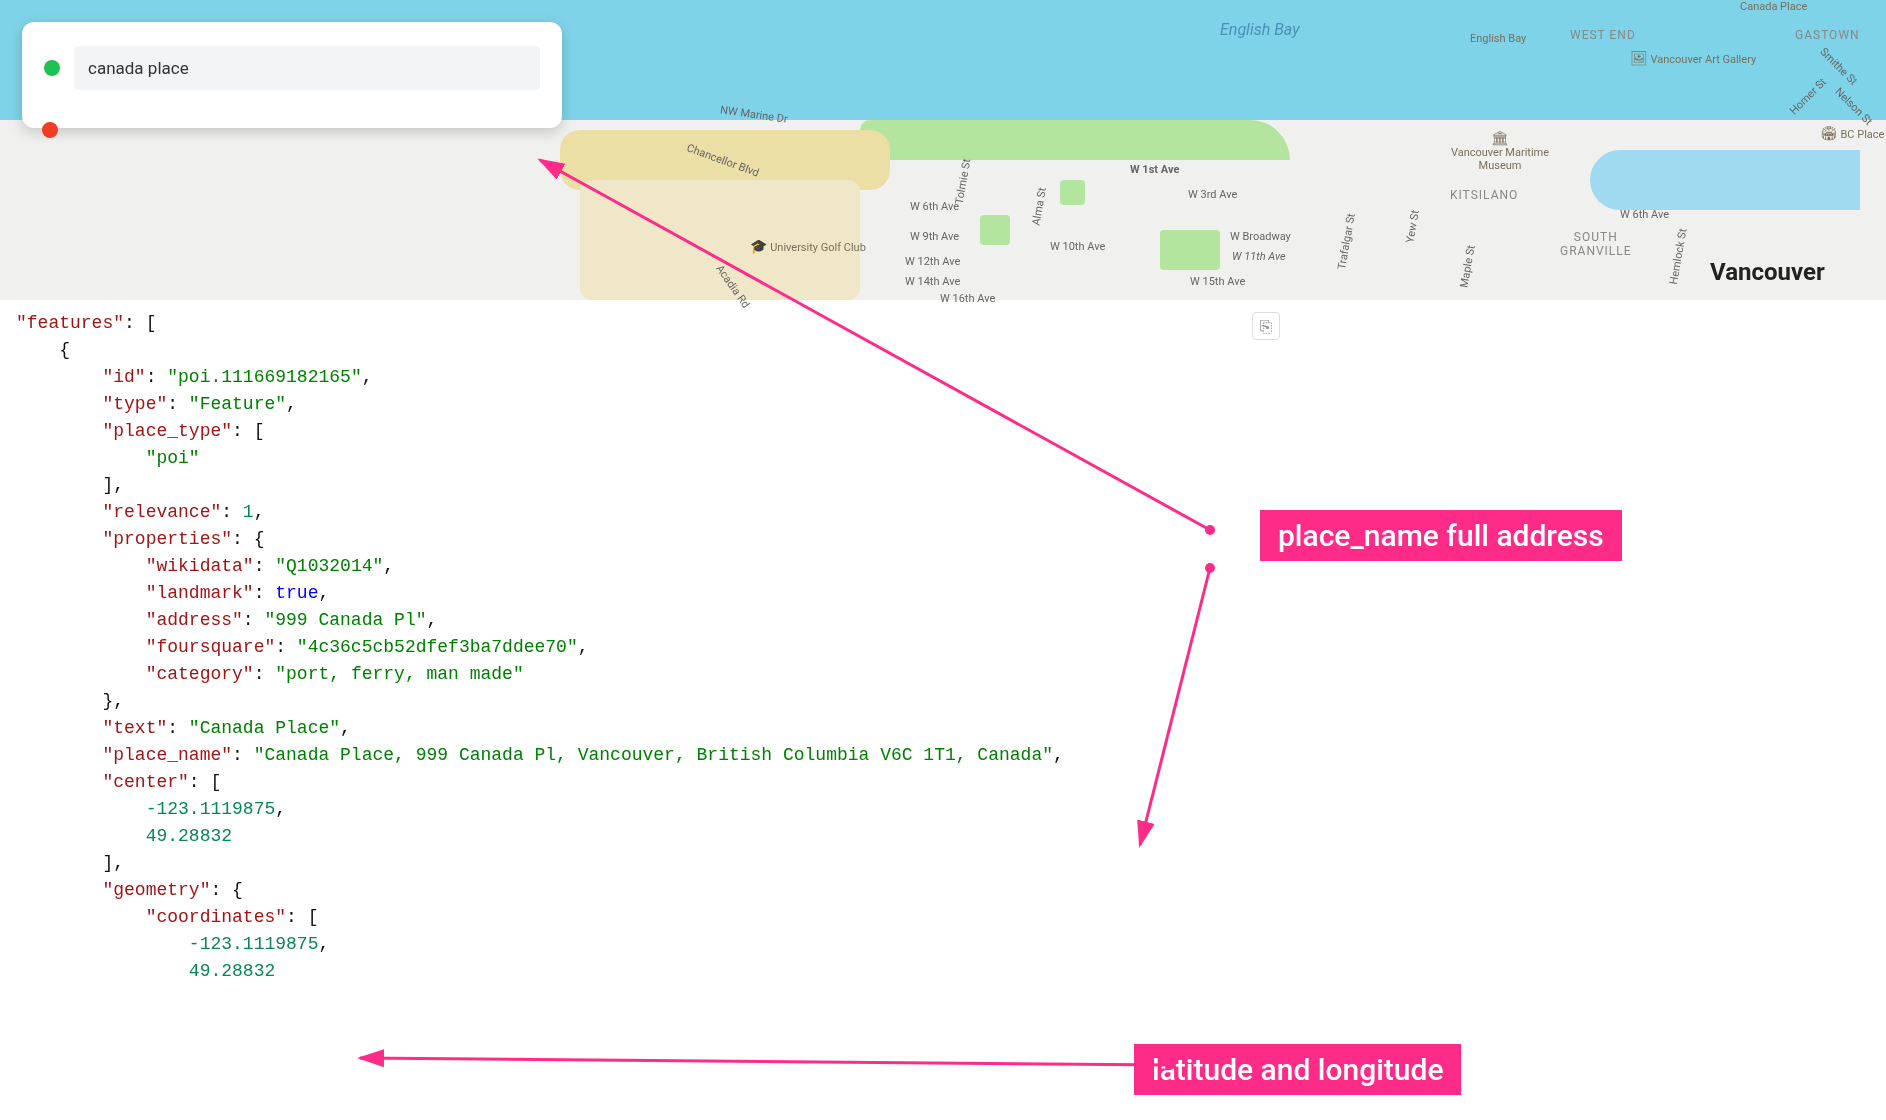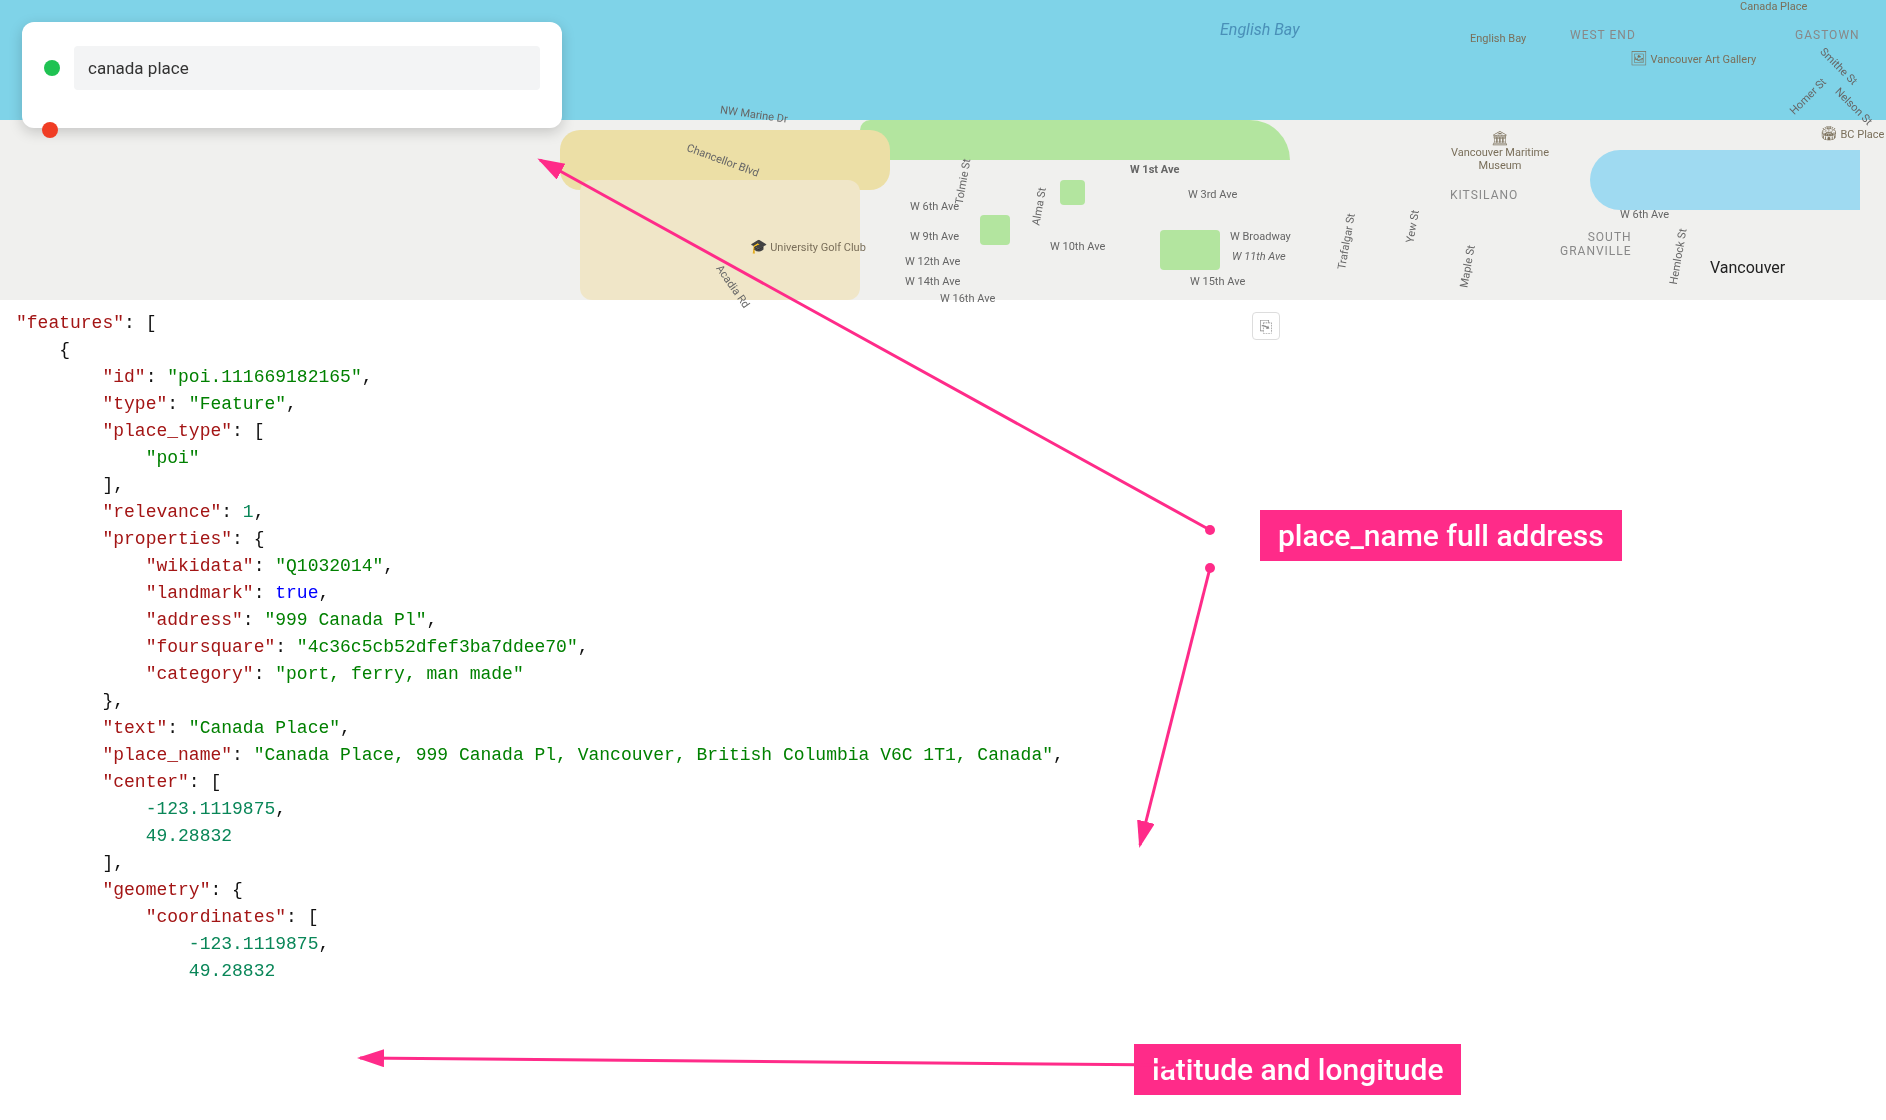--- a/index.html
+++ b/index.html
@@ -60,23 +60,23 @@
   letter-spacing: 1px;
 }
 .map-poi {
   position: absolute;
   font-size: 11px;
   color: #7a6f5a;
   text-align: center;
 }
 .map-city {
   position: absolute;
-  font-size: 16px;
+  font-size: 24px;
   color: #222;
-  font-weight: 400;
+  font-weight: 700;
 }
 .map-icon {
   display: inline-block;
   font-size: 14px;
 }
 
 
 .search-panel {
   position: absolute;
   top: 22px;
@@ -205,21 +205,21 @@
 Maritime Museum</span></div>
   <div class="map-poi" style="left:1470px; top:32px;">English Bay</div>
   <div class="map-poi" style="left:1630px; top:50px;"><span class="map-icon">🖼</span> <span>Vancouver Art Gallery</span></div>
   <div class="map-poi" style="left:1820px; top:125px;"><span class="map-icon">🏟</span> <span>BC Place</span></div>
   <div class="map-poi" style="left:1740px; top:0px;">Canada Place</div>
   <div class="map-poi" style="left:750px; top:238px;"><span class="map-icon">🎓</span> <span>University Golf Club</span></div>
 
   <div class="map-district" style="left:1450px; top:188px;">KITSILANO</div>
   <div class="map-district" style="left:1570px; top:28px;">WEST END</div>
   <div class="map-district" style="left:1795px; top:28px;">GASTOWN</div>
-  <div class="map-district" style="left:1560px; top:230px; white-space:pre; text-align:right;">SOUTH
+  <div class="map-district" style="left:1560px; top:230px; white-space:pre; text-align:center;">SOUTH
 GRANVILLE</div>
 
   <div class="map-label" style="left:720px; top:108px; transform:rotate(8deg);">NW Marine Dr</div>
   <div class="map-label" style="left:685px; top:154px; transform:rotate(20deg);">Chancellor Blvd</div>
   <div class="map-label" style="left:708px; top:280px; transform:rotate(55deg);">Acadia Rd</div>
   <div class="map-label" style="left:940px; top:175px; transform:rotate(-80deg);">Tolmie St</div>
   <div class="map-label" style="left:1130px; top:163px;font-weight:bold;">W 1st Ave</div>
   <div class="map-label" style="left:1188px; top:180px;margin-top:8px;">W 3rd Ave</div>
   <div class="map-label" style="left:910px; top:200px;">W 6th Ave</div>
   <div class="map-label" style="left:1620px; top:208px;">W 6th Ave</div>

